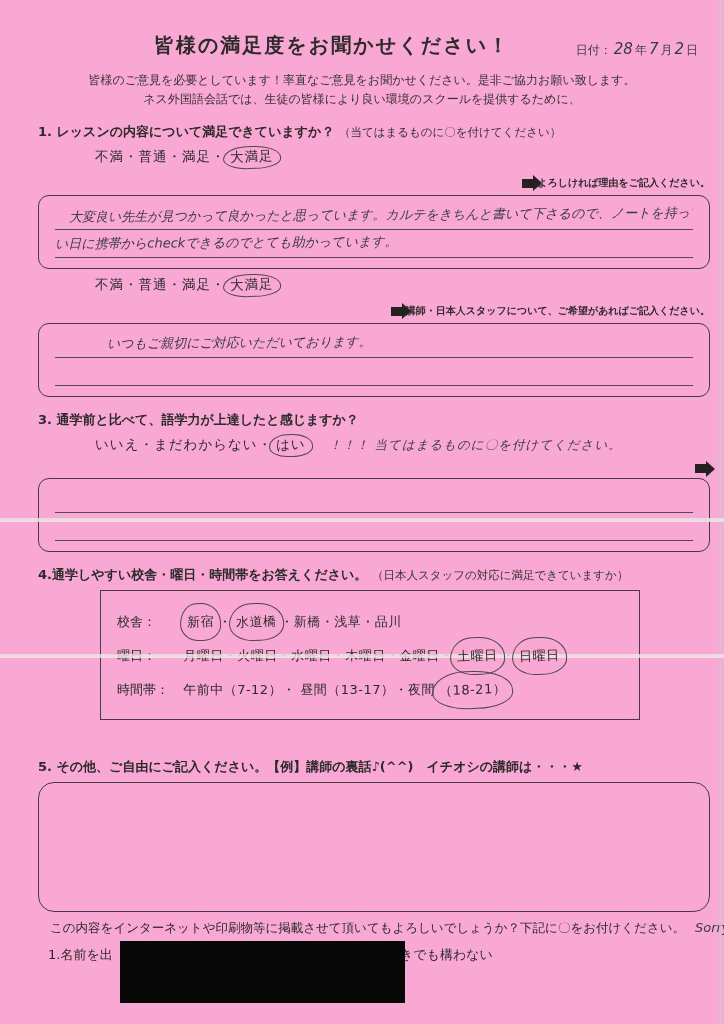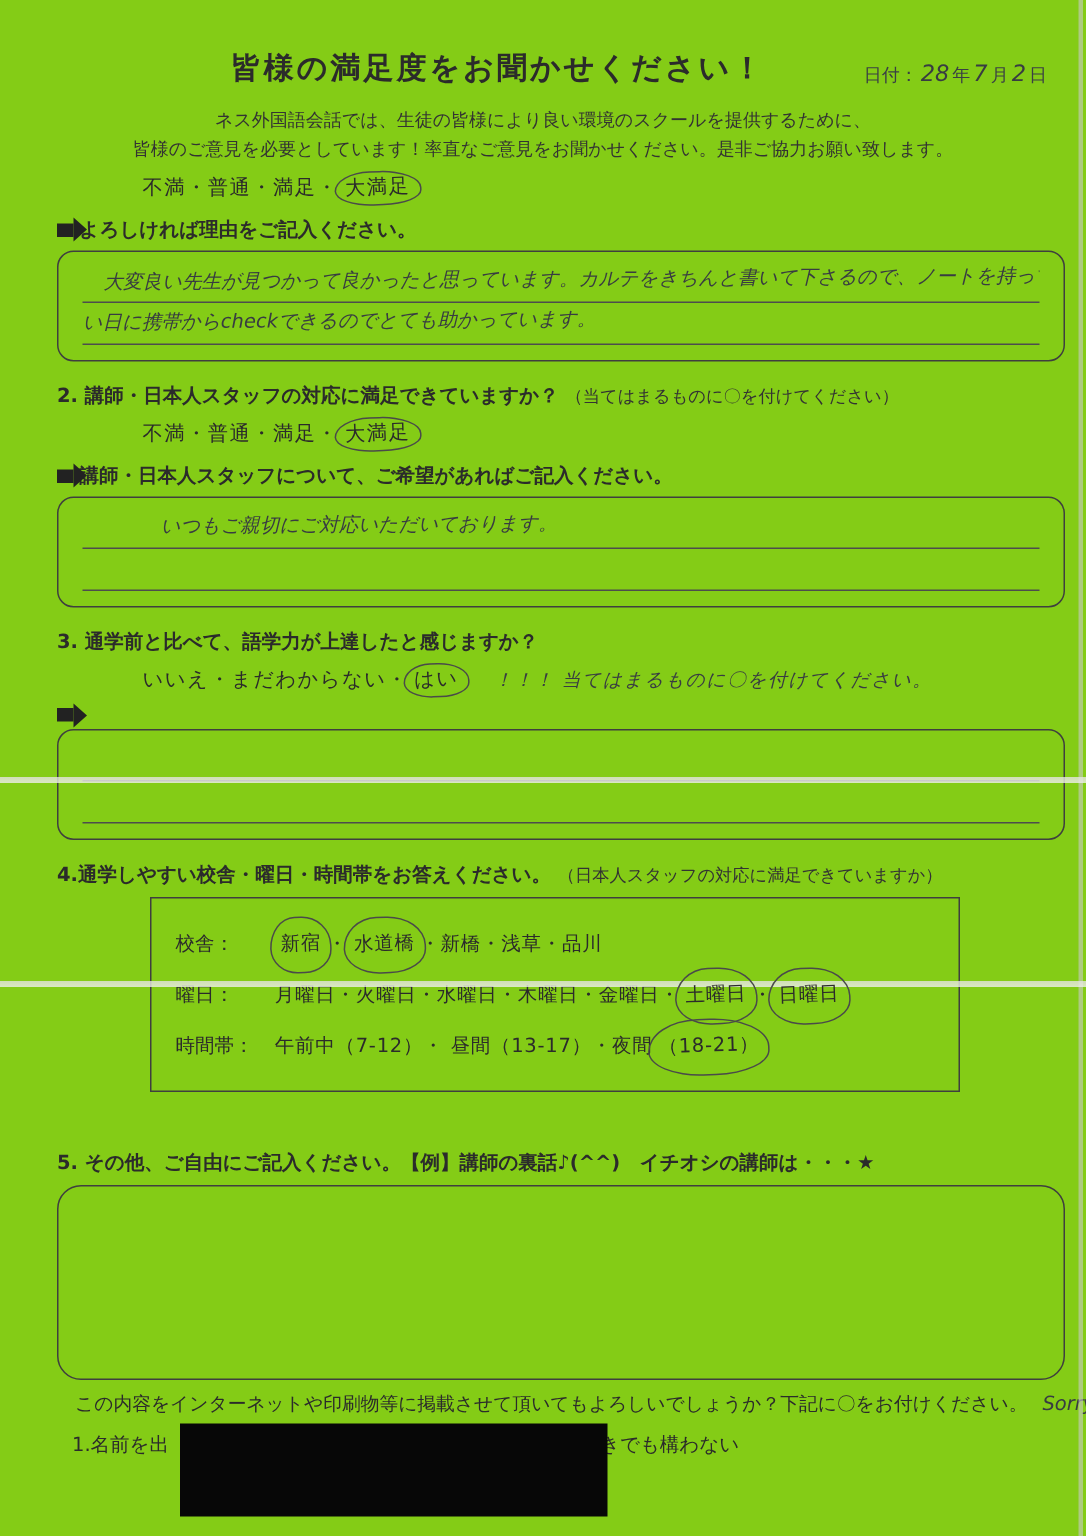--- a/index.html
+++ b/index.html
@@ -1,18 +1,18 @@
 <!DOCTYPE html>
 <html><head>
 <meta charset="utf-8">
 <style>
   html,body { margin:0; padding:0; background:#9a9a9a; }
   .page {
     position:relative; width:724px; height:1024px; margin:0 auto;
-    background:#84cc16; overflow:hidden;
+    background:#f9a8d4; overflow:hidden;
     font-family:"DejaVu Sans","Liberation Sans",sans-serif;
     color:#2b2b2b; box-sizing:border-box;
   }
   .content { padding:0 14px 0 38px; }
   
   .scan-edge { position:absolute; right:2px; top:0; width:3px; height:100%; background:#c9c9c9; opacity:.6; }
   .scan-band { position:absolute; left:0; width:100%; height:4px; background:linear-gradient(#e3e3e1,#efefec); opacity:.8; }
   .band1 { top:518px; } .band2 { top:654px; }
 
   .header { position:relative; padding-top:32px; }
@@ -27,21 +27,21 @@
   .q-note { font-size:11.5px; font-weight:normal; color:#333; }
   .options { margin-top:7px; margin-left:57px; font-size:13.5px; letter-spacing:1px; }
   .circled {
     display:inline-block; padding:1px 6px 2px; margin:-2px -3px;
     border:1.6px solid #4a4a4a;
     border-radius:46% 54% 50% 50% / 62% 58% 46% 50%;
     transform:rotate(-2deg);
   }
   .hw-note { font-size:12.5px; margin-left:14px; }
 
-  .prompt-line { margin-top:9px; font-size:13px; font-weight:bold; display:flex; align-items:center; }
+  .prompt-line { margin-top:9px; font-size:10px; font-weight:bold; display:flex; align-items:center;justify-content:flex-end; }
   .arrow-icon { position:relative; display:inline-block; width:11px; height:9px; background:#222; margin-right:4px; flex:0 0 auto; }
   .arrow-icon::after { content:""; position:absolute; left:11px; top:-3.5px; border-left:9px solid #222; border-top:8px solid transparent; border-bottom:8px solid transparent; }
 
   .ans-box {
     margin-top:5px; border:1.5px solid #3f3f3f; border-radius:11px;
     padding:6px 16px 10px; background:transparent;
   }
   .ans-line { border-bottom:1.2px solid #4d4d4d; height:27px; font-size:13px; line-height:26px; white-space:nowrap; overflow:hidden; }
   .ans-line .hw { display:inline-block; transform:rotate(-0.4deg); }
   .indent1 { padding-left:14px; } .indent2 { padding-left:52px; }
@@ -71,42 +71,42 @@
   <div class="scan-band band2"></div>
 
   <div class="header">
     <div class="title">皆様の満足度をお聞かせください！</div>
     <div class="date-line">
       <span>日付：</span><span class="hw-num">28</span><span>年</span><span class="hw-num">7</span><span>月</span><span class="hw-num">2</span><span>日</span>
     </div>
   </div>
 
   <div class="intro">
+    <div>皆様のご意見を必要としています！率直なご意見をお聞かせください。是非ご協力お願い致します。</div>
     <div>ネス外国語会話では、生徒の皆様により良い環境のスクールを提供するために、</div>
-    <div>皆様のご意見を必要としています！率直なご意見をお聞かせください。是非ご協力お願い致します。</div>
   </div>
 
   <div class="content">
 
+    <div class="q-head">
+      <span>1. レッスンの内容について満足できていますか？</span>
+      <span class="q-note">（当てはまるものに〇を付けてください）</span>
+    </div>
     <div class="options">
       <span>不満・普通・満足・</span><span class="circled">大満足</span>
     </div>
     <div class="prompt-line">
       <span class="arrow-icon"></span>
       <span>よろしければ理由をご記入ください。</span>
     </div>
     <div class="ans-box">
       <div class="ans-line indent1"><span class="hw">大変良い先生が見つかって良かったと思っています。カルテをきちんと書いて下さるので、ノートを持っていな</span></div>
       <div class="ans-line"><span class="hw">い日に携帯からcheckできるのでとても助かっています。</span></div>
     </div>
 
-    <div class="q-head">
-      <span>2. 講師・日本人スタッフの対応に満足できていますか？</span>
-      <span class="q-note">（当てはまるものに〇を付けてください）</span>
-    </div>
     <div class="options">
       <span>不満・普通・満足・</span><span class="circled">大満足</span>
     </div>
     <div class="prompt-line">
       <span class="arrow-icon"></span>
       <span>講師・日本人スタッフについて、ご希望があればご記入ください。</span>
     </div>
     <div class="ans-box">
       <div class="ans-line indent2"><span class="hw">いつもご親切にご対応いただいております。</span></div>
       <div class="ans-line"><span class="hw"></span></div>

